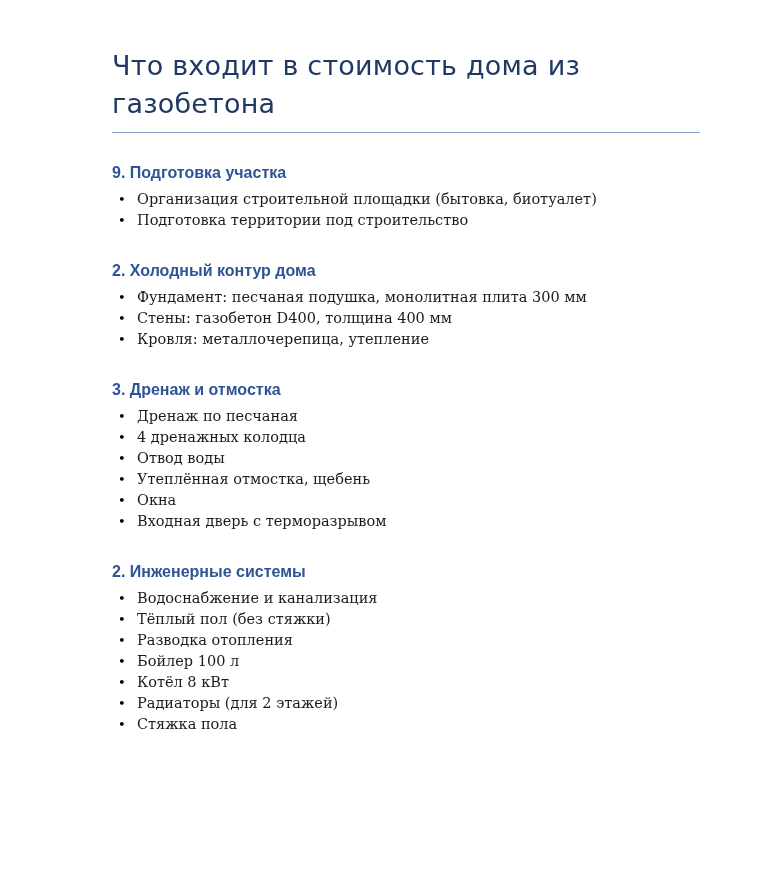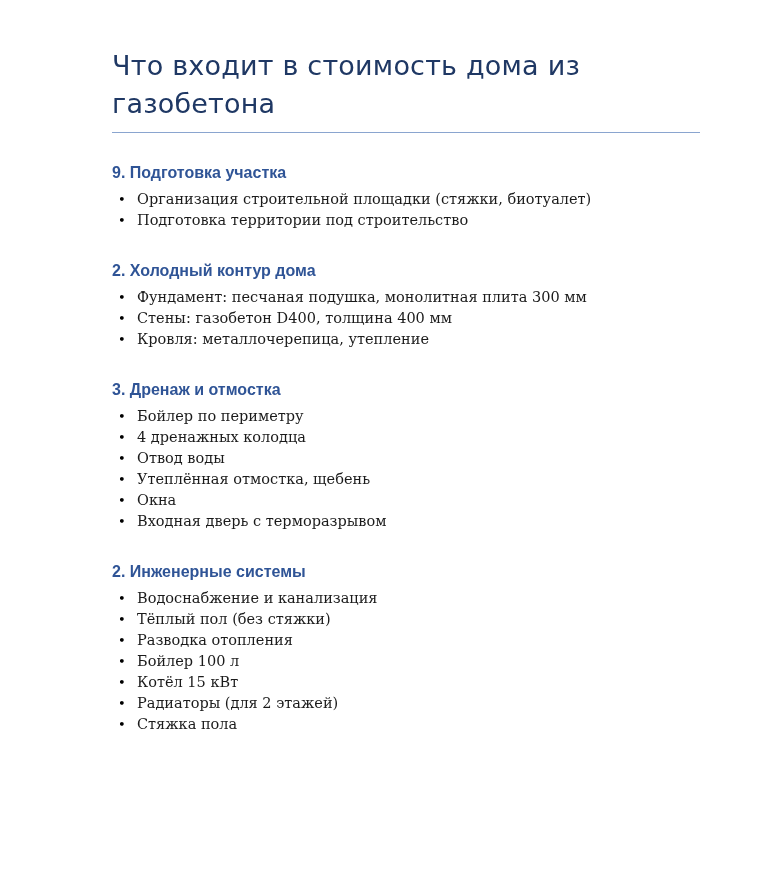--- a/index.html
+++ b/index.html
@@ -67,21 +67,21 @@
 
 <div class="page">
   <h1 class="doc-title">Что входит в стоимость дома из газобетона</h1>
   <hr class="title-rule">
   <div id="sections">
   <section class="doc-section">
     <h2 class="section-heading">9. Подготовка участка</h2>
     <ul class="bullet-list">
           <li>
             <span class="bullet">•</span>
-            <span class="li-text">Организация строительной площадки (стяжки, биотуалет)</span>
+            <span class="li-text">Организация строительной площадки (бытовка, биотуалет)</span>
           </li>
           <li>
             <span class="bullet">•</span>
             <span class="li-text">Подготовка территории под строительство</span>
           </li>
         </ul>
   </section>
 
   <section class="doc-section">
     <h2 class="section-heading">2. Холодный контур дома</h2>
@@ -99,21 +99,21 @@
             <span class="li-text">Кровля: металлочерепица, утепление</span>
           </li>
         </ul>
   </section>
 
   <section class="doc-section">
     <h2 class="section-heading">3. Дренаж и отмостка</h2>
     <ul class="bullet-list">
           <li>
             <span class="bullet">•</span>
-            <span class="li-text">Бойлер по периметру</span>
+            <span class="li-text">Дренаж по песчаная</span>
           </li>
           <li>
             <span class="bullet">•</span>
             <span class="li-text">4 дренажных колодца</span>
           </li>
           <li>
             <span class="bullet">•</span>
             <span class="li-text">Отвод воды</span>
           </li>
           <li>
@@ -150,21 +150,21 @@
           <li>
             <span class="bullet">•</span>
             <span class="li-text">Разводка отопления</span>
           </li>
           <li>
             <span class="bullet">•</span>
             <span class="li-text">Бойлер 100 л</span>
           </li>
           <li>
             <span class="bullet">•</span>
-            <span class="li-text">Котёл 15 кВт</span>
+            <span class="li-text">Котёл 8 кВт</span>
           </li>
           <li>
             <span class="bullet">•</span>
             <span class="li-text">Радиаторы (для 2 этажей)</span>
           </li>
         </ul>
   </section>
 
   <section class="doc-section">
     <ul class="bullet-list">

